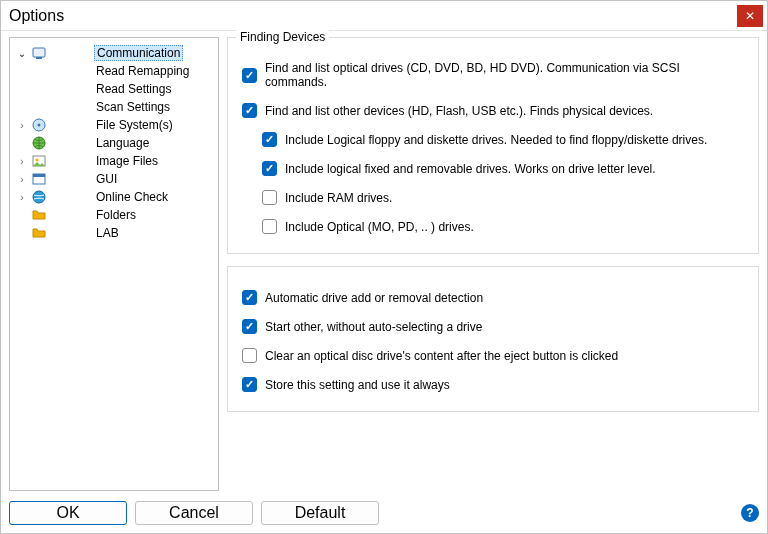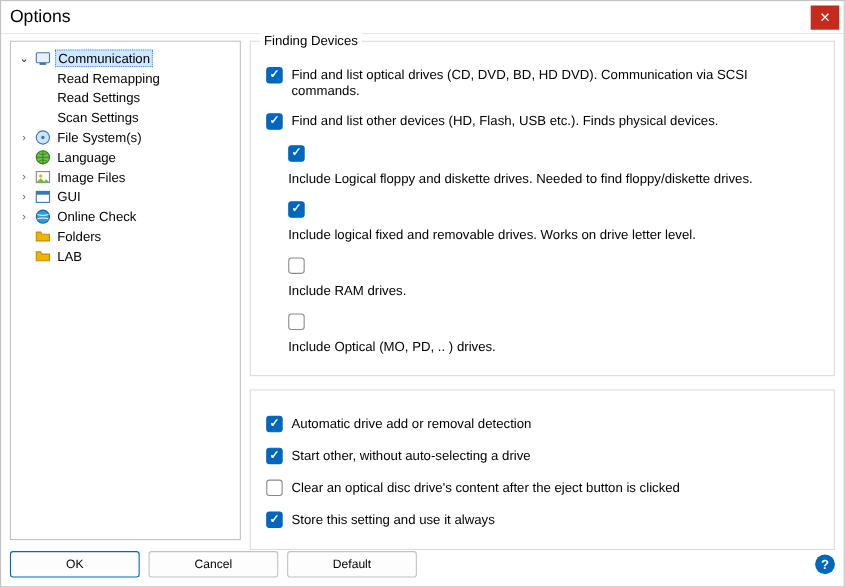--- a/index.html
+++ b/index.html
@@ -67,46 +67,46 @@
   .expander.open { color: #222; }
   .tree-icon {
     width: 16px; height: 16px;
     display: inline-flex; align-items: center; justify-content: center;
   }
   .tree-label.selected {
     background: #cde8ff;
     border: 1px dotted #4a90d9;
     padding: 0 2px;
   }
-  .tree-label { padding: 0 2px; }
+  .tree-label { padding: 0 2px; margin-left: 44px; }
   .main {
     flex: 1;
     display: flex;
     flex-direction: column;
     gap: 12px;
   }
   .group {
     border: 1px solid #dcdcdc;
     position: relative;
     padding: 16px 14px 12px 14px;
   }
   .group-title {
     position: absolute;
     top: -8px; left: 8px;
     background: #fff;
     padding: 0 4px;
     color: #000;
   }
   .opt {
     display: flex;
-    align-items: flex-start;
+    align-items: center;
     gap: 8px;
     padding: 7px 0;
   }
-  .opt.indent { padding-left: 20px; flex-direction: column; }
+  .opt.indent { padding-left: 20px; }
   .cb {
     width: 15px; height: 15px;
     border: 1px solid #8a8a8a;
     border-radius: 3px;
     display: inline-flex; align-items: center; justify-content: center;
     flex-shrink: 0;
     cursor: pointer;
     background: #fff;
   }
   .cb.checked {
@@ -127,21 +127,21 @@
     display: flex;
     align-items: center;
     gap: 8px;
   }
   .btn {
     width: 118px; height: 24px;
     border: 1px solid #c2c2c2;
     background: #fdfdfd;
     border-radius: 3px;
     display: flex; align-items: center; justify-content: center;
-    font-size: 11px;
+    font-size: 16px;
     cursor: pointer;
   }
   .btn.primary { border-color: #0067c0; }
   .help {
     margin-left: auto;
     width: 18px; height: 18px;
     border-radius: 50%;
     background: #0067c0;
     color: #fff;
     display: flex; align-items: center; justify-content: center;

